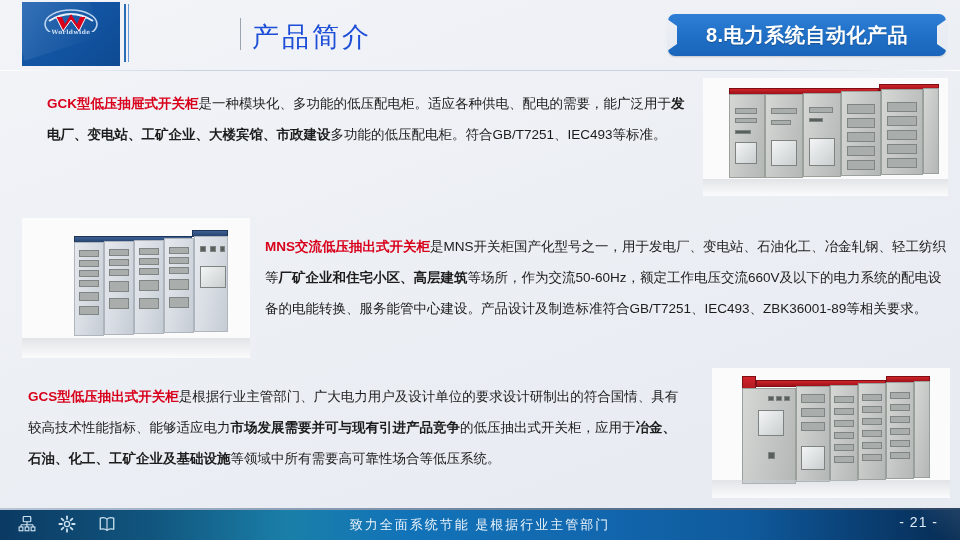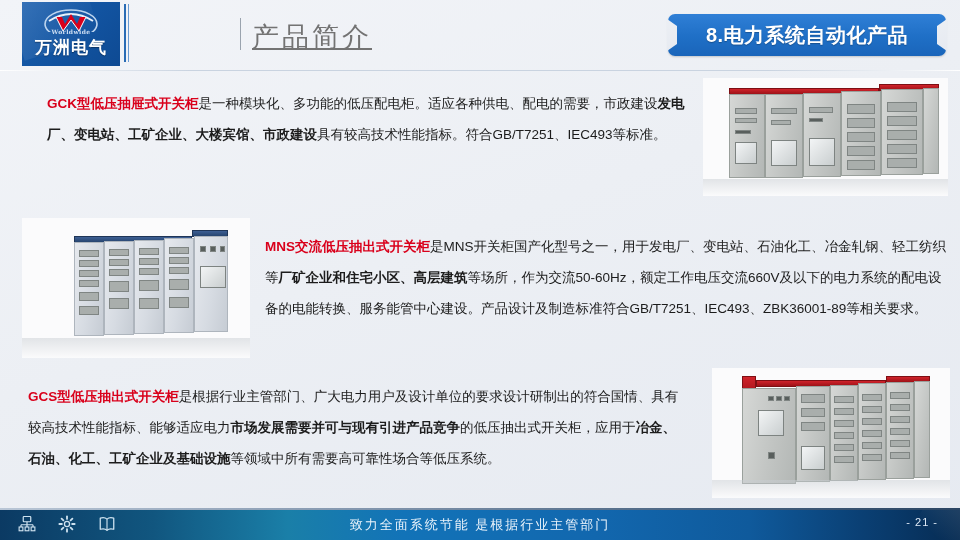--- a/index.html
+++ b/index.html
@@ -45,21 +45,21 @@
   #chapter{
     position:absolute; left:140px; top:16px;
     font-size:30px; font-weight:bold; color:#1a5ba6; letter-spacing:2px;
   }
   #chapter-sep{
     position:absolute; left:240px; top:18px; width:1px; height:32px;
     background:#9aa3ae;
   }
   #subtitle{
     position:absolute; left:252px; top:19px;
-    font-size:27px; color:#737373; letter-spacing:3px;text-decoration:underline;
+    font-size:27px; color:#1d4ed8; letter-spacing:3px;
   }
   #header-rule{
     position:absolute; left:0; top:70px; width:960px; height:1px;
     background:linear-gradient(90deg,#ffffff,#c9d3e0 20%,#c9d3e0 80%,#ffffff);
   }
 
   
   #ribbon{
     position:absolute; right:14px; top:14px; width:278px; height:42px;
     background:linear-gradient(180deg,#2f7fd6 0%,#1f6fc6 55%,#1a65ba 100%);
@@ -116,56 +116,55 @@
   #footer-icons{ position:absolute; left:18px; top:5px; display:flex; gap:22px; align-items:center; }
   .f-icon{ width:18px; height:18px; opacity:.92; }
   #footer-slogan{
     position:absolute; left:0; top:0; width:960px; height:30px;
     display:flex; align-items:center; justify-content:center;
     color:#eaf3fb; font-size:13px; letter-spacing:2px;
   }
   #footer-page{
     position:absolute; right:22px; top:0; height:24px;
     display:flex; align-items:center;
-    color:#dfeaf6; font-size:11px; letter-spacing:1px;
+    color:#dfeaf6; font-size:14px; letter-spacing:1px;
   }
   #footer-corner{
     position:absolute; right:0; bottom:0; width:54px; height:30px;
     background:linear-gradient(225deg,rgba(255,255,255,.10),rgba(255,255,255,0) 60%);
     clip-path:polygon(30% 0,100% 0,100% 100%,0 100%);
   }
 </style>
 </head>
 <body>
 
 <div id="header">
 
   <div id="logo-box">
     <svg id="logo-emblem" viewBox="0 0 56 24">
       <ellipse cx="28" cy="16" rx="26" ry="14" fill="none" stroke="#bcd4ee" stroke-width="1.6"></ellipse>
       <path d="M6 13 Q28 -1 50 13" fill="none" stroke="#e8f1fb" stroke-width="2"></path>
       <path d="M13 9 L20 23 L28 12 L36 23 L43 9 L37 9 L34 16 L28 6 L22 16 L19 9 Z" fill="#d9001b"></path>
       <path d="M13 9 L20 23 L28 12 L36 23 L43 9" fill="none" stroke="#ffffff" stroke-width="1"></path>
     </svg>
     <div id="logo-wd">Worldwide</div>
-    <div id="logo-cn">万洲电气</div>
   </div>
 
   <div id="header-divider"></div>
   <div id="chapter-sep"></div>
   <div id="subtitle">产品简介</div>
   <div id="header-rule"></div>
 </div>
 
 <div id="ribbon">
   <span id="ribbon-label">8.电力系统自动化产品</span>
 </div>
 
 <div class="para" id="para-mns">
-  <span class="lead">GCK型低压抽屉式开关柜</span><span>是一种模块化、多功能的低压配电柜。适应各种供电、配电的需要，市政建设</span><span class="bold">发电厂、变电站、工矿企业、大楼宾馆、市政建设</span><span>具有较高技术性能指标。符合GB/T7251、IEC493等标准。</span>
+  <span class="lead">GCK型低压抽屉式开关柜</span><span>是一种模块化、多功能的低压配电柜。适应各种供电、配电的需要，能广泛用于</span><span class="bold">发电厂、变电站、工矿企业、大楼宾馆、市政建设</span><span>多功能的低压配电柜。符合GB/T7251、IEC493等标准。</span>
 </div>
 
 <div class="para" id="para-gck">
   <span class="lead">MNS交流低压抽出式开关柜</span><span>是MNS开关柜国产化型号之一，用于发电厂、变电站、石油化工、冶金轧钢、轻工纺织等</span><span class="bold">厂矿企业和住宅小区、高层建筑</span><span>等场所，作为交流50-60Hz，额定工作电压交流660V及以下的电力系统的配电设备的电能转换、服务能管中心建设。产品设计及制造标准符合GB/T7251、IEC493、ZBK36001-89等相关要求。</span>
 </div>
 
 <div class="para" id="para-gcs">
   <span class="lead">GCS型低压抽出式开关柜</span><span>是根据行业主管部门、广大电力用户及设计单位的要求设计研制出的符合国情、具有较高技术性能指标、能够适应电力</span><span class="bold">市场发展需要并可与现有引进产品竞争</span><span>的低压抽出式开关柜，应用于</span><span class="bold">冶金、石油、化工、工矿企业及基础设施</span><span>等领域中所有需要高可靠性场合等低压系统。</span>
 </div>
 

